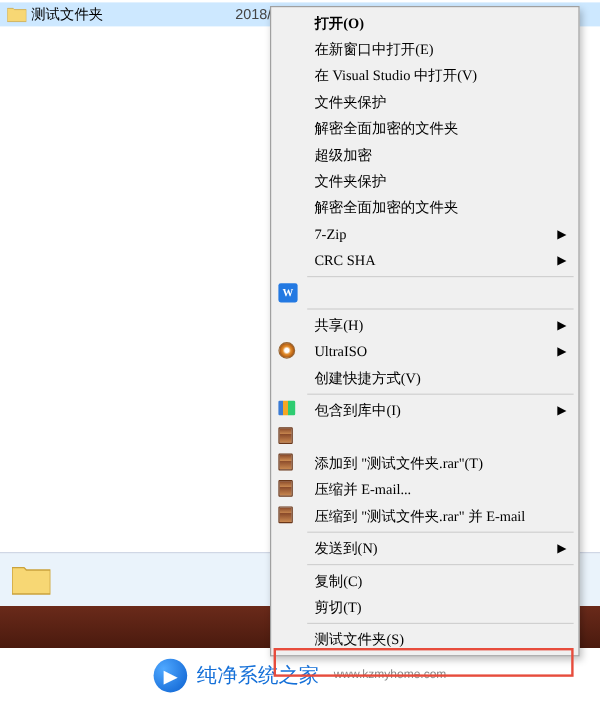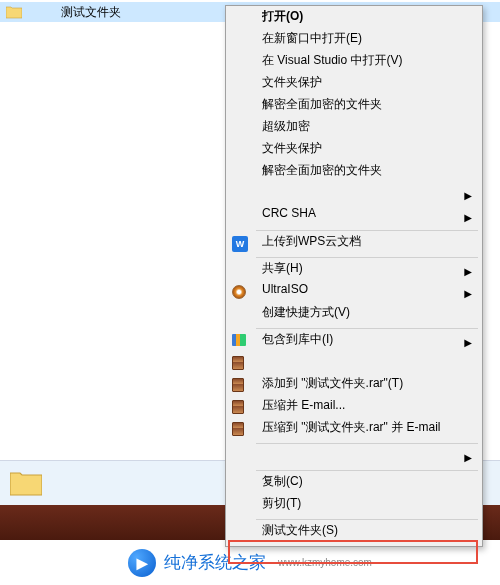--- a/index.html
+++ b/index.html
@@ -17,21 +17,21 @@
   }
   .file-row {
     position: absolute; left: 0; top: 2px; right: 0;
     height: 20px;
     background: #cde8ff;
     display: flex; align-items: center;
     padding-left: 6px;
     color: #000;
   }
   .folder-icon { width: 16px; height: 14px; margin-right: 4px; }
-  .file-name { flex: 0 0 170px; margin-left: 35px; }
+  .file-name { flex: 0 0 170px; }
   .file-date { flex: 0 0 120px; color: #444; }
   .bottom-panel {
     position: absolute; left: 0; bottom: 80px; right: 0;
     height: 45px;
     background: #eaf3fb;
     border-top: 1px solid #d0d7e5;
     display: flex; align-items: center;
     padding-left: 10px;
     color: #555;
     font-size: 11px;
@@ -65,24 +65,25 @@
     box-shadow: 2px 3px 6px rgba(0,0,0,0.25);
     padding: 2px;
   }
   .cm-inner {
     border-left: 28px solid #f0f0f0;
     background: #f0f0f0;
   }
   .menu-item {
     position: relative;
     height: 22px;
-    display: flex; align-items: flex-start;
+    display: flex; align-items: center;
     padding-left: 6px;
     color: #000;
     cursor: default;
+    font-family: Liberation Serif, serif;
   }
   .menu-item .label { flex: 1; white-space: nowrap; overflow: hidden; }
   .menu-item .arrow {
     position: absolute; right: 8px; top: 50%; transform: translateY(-50%);
     font-size: 10px; color: #000;
   }
   .menu-sep {
     height: 1px; background: #d0d0d0; margin: 2px 2px 2px 0;
   }
   .menu-icon {
@@ -150,30 +151,30 @@
         <div class="menu-item">
           <span class="label">超级加密</span>
         </div>
         <div class="menu-item">
           <span class="label">文件夹保护</span>
         </div>
         <div class="menu-item">
           <span class="label">解密全面加密的文件夹</span>
         </div>
         <div class="menu-item">
+          <span class="label">7-Zip</span>
           <span class="arrow">▶</span>
         </div>
         <div class="menu-item">
           <span class="label">CRC SHA</span>
           <span class="arrow">▶</span>
         </div>
         <div class="menu-sep"></div>
         <div class="menu-item">
           <span class="menu-icon icon-wps">W</span>
-          <span class="label">上传到WPS云文档</span>
         </div>
         <div class="menu-sep"></div>
         <div class="menu-item">
           <span class="label">共享(H)</span>
           <span class="arrow">▶</span>
         </div>
         <div class="menu-item">
           <span class="menu-icon icon-disc"></span>
           <span class="label">UltraISO</span>
           <span class="arrow">▶</span>
@@ -197,20 +198,21 @@
         <div class="menu-item">
           <span class="menu-icon icon-rar"></span>
           <span class="label">压缩并 E-mail...</span>
         </div>
         <div class="menu-item">
           <span class="menu-icon icon-rar"></span>
           <span class="label">压缩到 "测试文件夹.rar" 并 E-mail</span>
         </div>
         <div class="menu-sep"></div>
         <div class="menu-item">
+          <span class="label">发送到(N)</span>
           <span class="arrow">▶</span>
         </div>
         <div class="menu-sep"></div>
         <div class="menu-item">
           <span class="label">复制(C)</span>
         </div>
         <div class="menu-item">
           <span class="label">剪切(T)</span>
         </div>
         <div class="menu-sep"></div>

